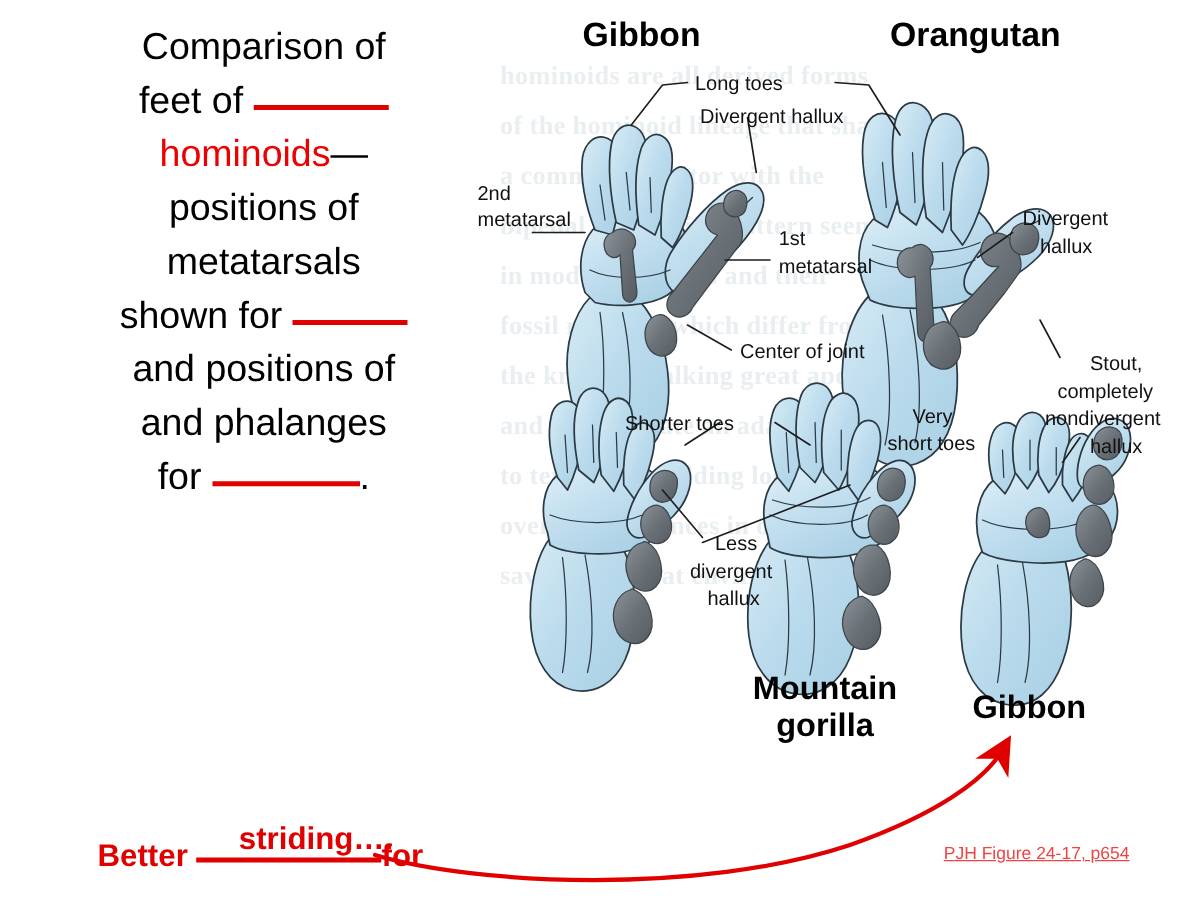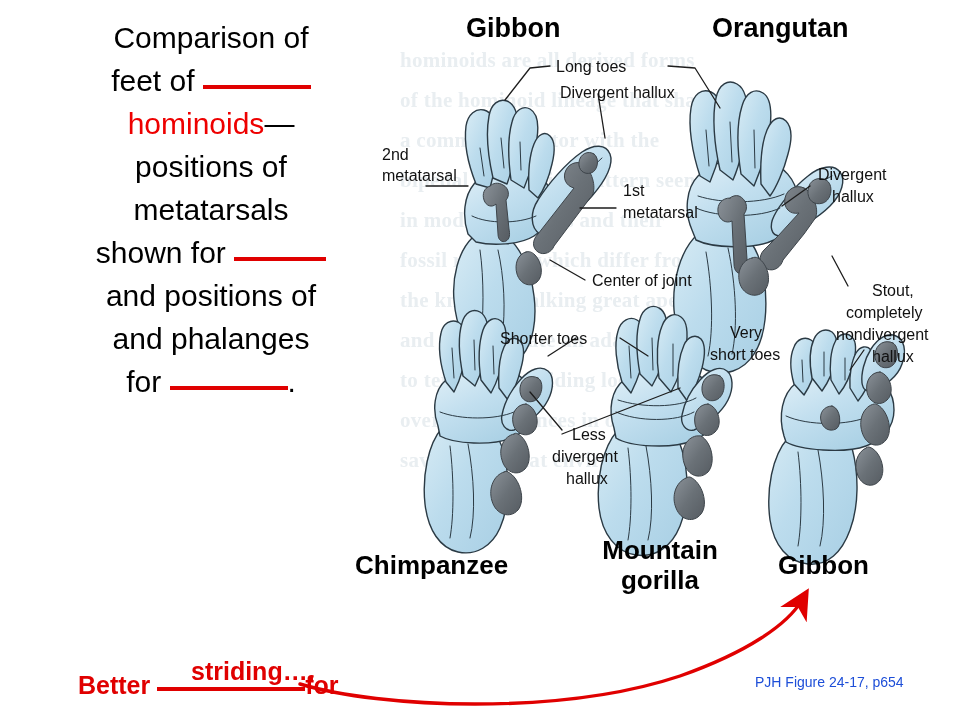--- a/index.html
+++ b/index.html
@@ -66,22 +66,22 @@
   .blank-red{
     display:inline-block;width:148px;border-bottom:4px solid #e00000;
     position:relative;top:-3px;
   }
 
   
   #arrow-layer{position:absolute;left:0;top:0;width:960px;height:720px;z-index:8;pointer-events:none;}
 
   
   #credit{
-    position:absolute;left:755px;top:674px;color:#1d4ed8;font-size:14px;z-index:7;
-    font-family:"Liberation Sans", sans-serif;white-space:nowrap;
+    position:absolute;left:755px;top:674px;color:#ef4444;font-size:14px;z-index:7;
+    font-family:"Liberation Sans", sans-serif;white-space:nowrap;text-decoration:underline;
   }
 </style>
 </head>
 <body>
 
 <div id="slide">
 
   <div class="ghost-layer">hominoids are all derived forms
 of the hominoid lineage that share
 a common ancestor with the
@@ -381,21 +381,20 @@
       <text x="330" y="322">short toes</text>
       <text x="192" y="402">Less</text>
       <text x="172" y="424">divergent</text>
       <text x="186" y="446">hallux</text>
     </g>
   </svg>
   </div>
 
   <div class="caption" id="cap-gibbon">Gibbon</div>
   <div class="caption" id="cap-orang">Orangutan</div>
-  <div class="caption" id="cap-chimp">Chimpanzee</div>
   <div class="caption" id="cap-gorilla">
     <div>Mountain</div>
     <div>gorilla</div>
   </div>
   <div class="caption" id="cap-human">Gibbon</div>
 
   <div class="red-note" id="note-l1">
     <span>Better </span><span class="blank-red"></span><span>for</span>
   </div>
   <div class="red-note" id="note-l2">striding….</div>

